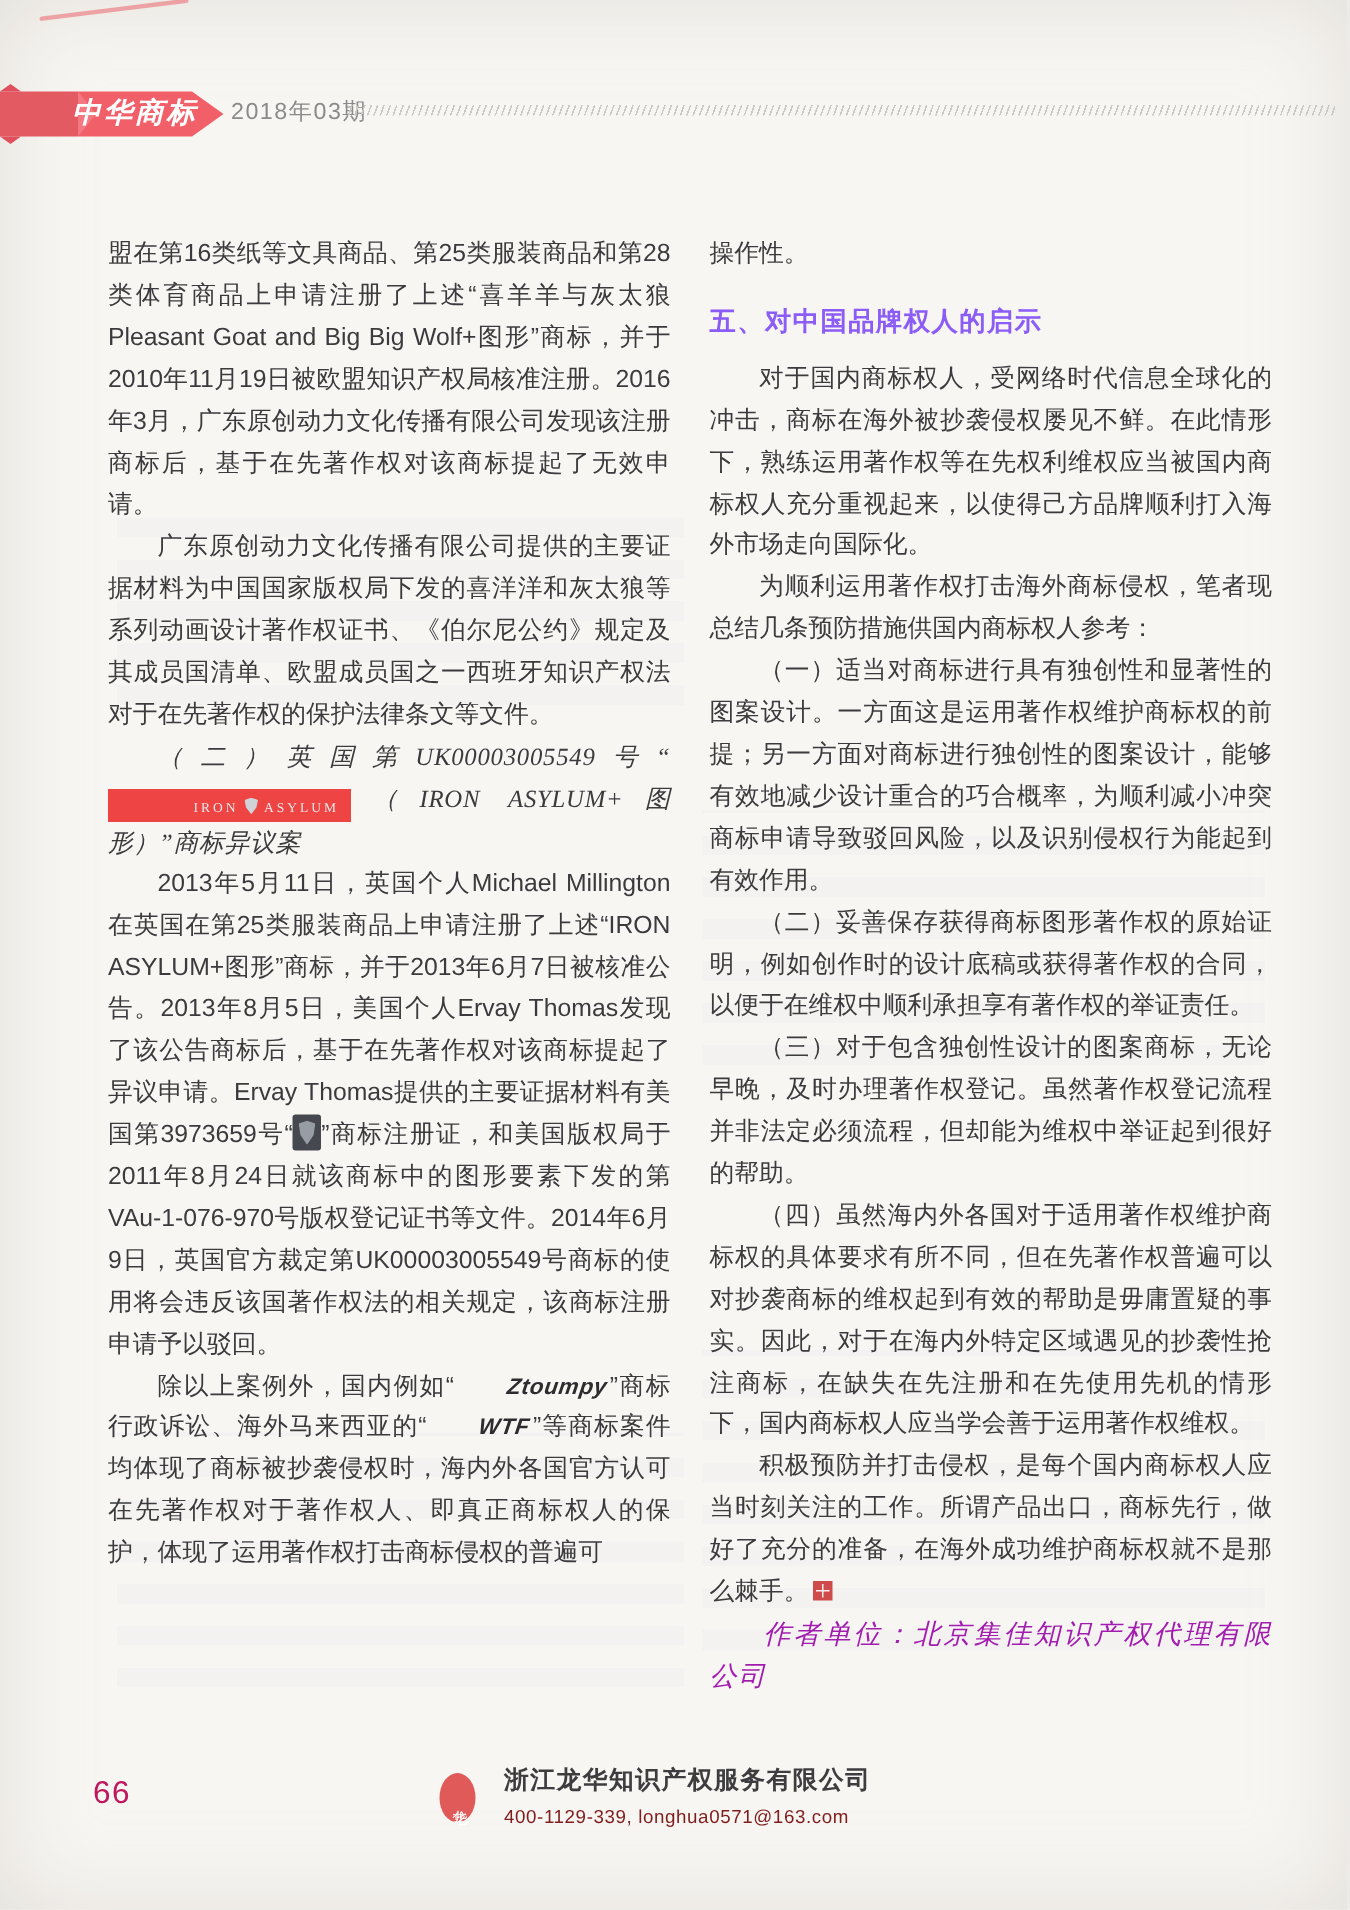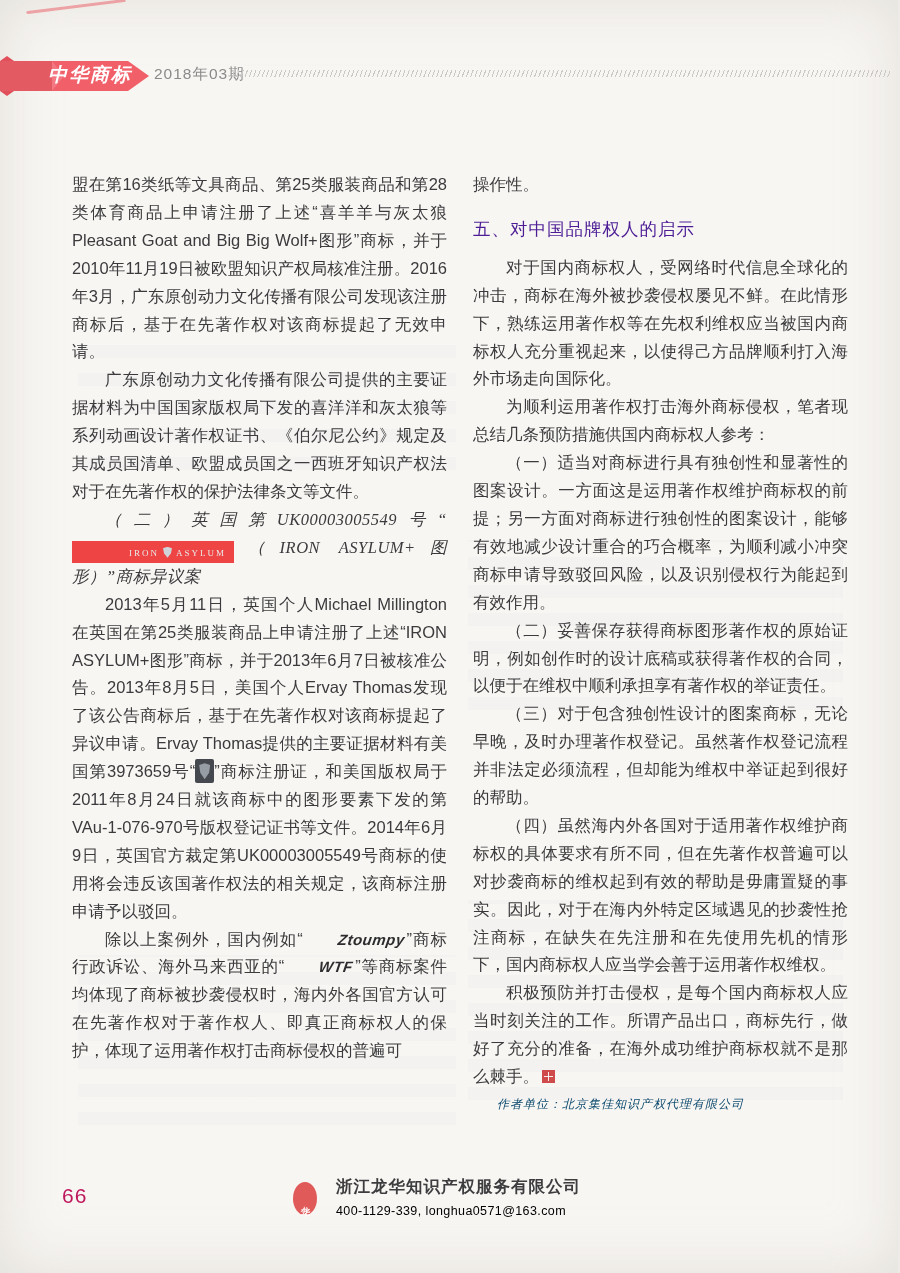--- a/index.html
+++ b/index.html
@@ -23,25 +23,25 @@
   .ribbon{position:absolute;top:54px;left:0;width:160px;height:44px;}
   .brand{position:absolute;top:62px;left:40px;width:100px;text-align:center;
     color:#fff;font-family:"DejaVu Serif","Liberation Serif",serif;
     font-style:italic;font-weight:bold;font-size:19px;letter-spacing:2px;white-space:nowrap;}
   .issue{position:absolute;top:64px;left:154px;font-size:15.5px;color:#8a8a8a;letter-spacing:1px;}
   .hatch{position:absolute;top:70px;left:230px;width:660px;height:7px;
     background:repeating-linear-gradient(110deg,#cbc8c6 0 1px,rgba(0,0,0,0) 1px 4px);}
   
   .columns{position:absolute;top:156px;left:72px;width:776px;display:flex;gap:26px;}
   .col{width:375px;font-size:16.5px;line-height:27.9px;color:#3b3b3d;
-    text-align:justify;text-justify:inter-ideograph;margin-top:15px;}
+    text-align:justify;text-justify:inter-ideograph;}
   .col p{margin:0;text-indent:2em;}
   .col p.noindent{text-indent:0;}
-  .section-heading{margin:17px 0 10px 0;color:#4c1d95;font-size:17.5px;
-    letter-spacing:1px;text-indent:0;font-weight:normal;}
+  .section-heading{margin:17px 0 10px 0;color:#8b5cf6;font-size:17.5px;
+    letter-spacing:1px;text-indent:0;font-weight:bold;}
   .case-heading{font-family:"Liberation Serif","DejaVu Serif",serif;font-style:italic;
     text-indent:0;letter-spacing:.5px;}
   
   .ironlogo{display:inline-block;background:#ef4444;color:#e9e9e9;
     font-family:"Liberation Serif",serif;font-style:normal;font-size:9px;
     letter-spacing:2px;padding:6px 8px 5px 24px;vertical-align:-3px;line-height:1;
     white-space:nowrap;}
   .ironlogo .mini-shield{display:inline-block;width:9px;height:11px;margin:0 4px;
     background:#cfd3d8;vertical-align:-2px;
     clip-path:polygon(50% 0,100% 14%,88% 60%,50% 100%,12% 60%,0 14%);}
@@ -53,30 +53,30 @@
   
   .wordlogo{display:inline-block;font-weight:bold;font-style:italic;
     transform:skewX(-8deg);font-size:15px;color:#2d2d2f;letter-spacing:.5px;padding:0 2px;}
   
   .end-seal{display:inline-block;width:13px;height:13px;background:#cf4a4a;
     vertical-align:-1px;margin-left:3px;
     background-image:linear-gradient(rgba(255,255,255,.9),rgba(255,255,255,.9)),
                      linear-gradient(rgba(255,255,255,.9),rgba(255,255,255,.9));
     background-size:1px 9px,9px 1px;background-position:center center;background-repeat:no-repeat;}
   .author-line{margin-top:8px;font-family:"Liberation Serif","DejaVu Serif",serif;
-    font-style:italic;font-size:12px;color:#0c4a6e;text-indent:2.2em;letter-spacing:1px;}
+    font-style:italic;font-size:18px;color:#a21caf;text-indent:2.2em;letter-spacing:1px;}
   
   .page-number{position:absolute;left:62px;top:1184px;font-size:21px;color:#be185d;letter-spacing:1px;}
   .footer-brand{position:absolute;left:293px;top:1176px;display:flex;gap:19px;align-items:center;}
   .lh-seal{width:24px;height:33px;border-radius:50%;background:#e15a5a;
     display:flex;align-items:center;justify-content:center;flex:0 0 auto;margin-top:3px;}
   .lh-seal span{writing-mode:vertical-rl;color:#fff;font-size:10px;line-height:1;
     font-family:"Liberation Serif",serif;letter-spacing:1px;}
   .footer-text .company{font-size:16.5px;font-weight:bold;color:#3d3d3f;letter-spacing:1px;}
-  .footer-text .contact{font-size:12.5px;color:#000000;margin-top:6px;letter-spacing:.4px;}
+  .footer-text .contact{font-size:12.5px;color:#7f1d1d;margin-top:6px;letter-spacing:.4px;}
 </style>
 </head>
 <body>
 
 <div class="page">
 
   <div class="edge-artifact"></div>
 
   <div class="masthead">
     <svg class="ribbon" viewBox="0 0 160 44" xmlns="http://www.w3.org/2000/svg">

